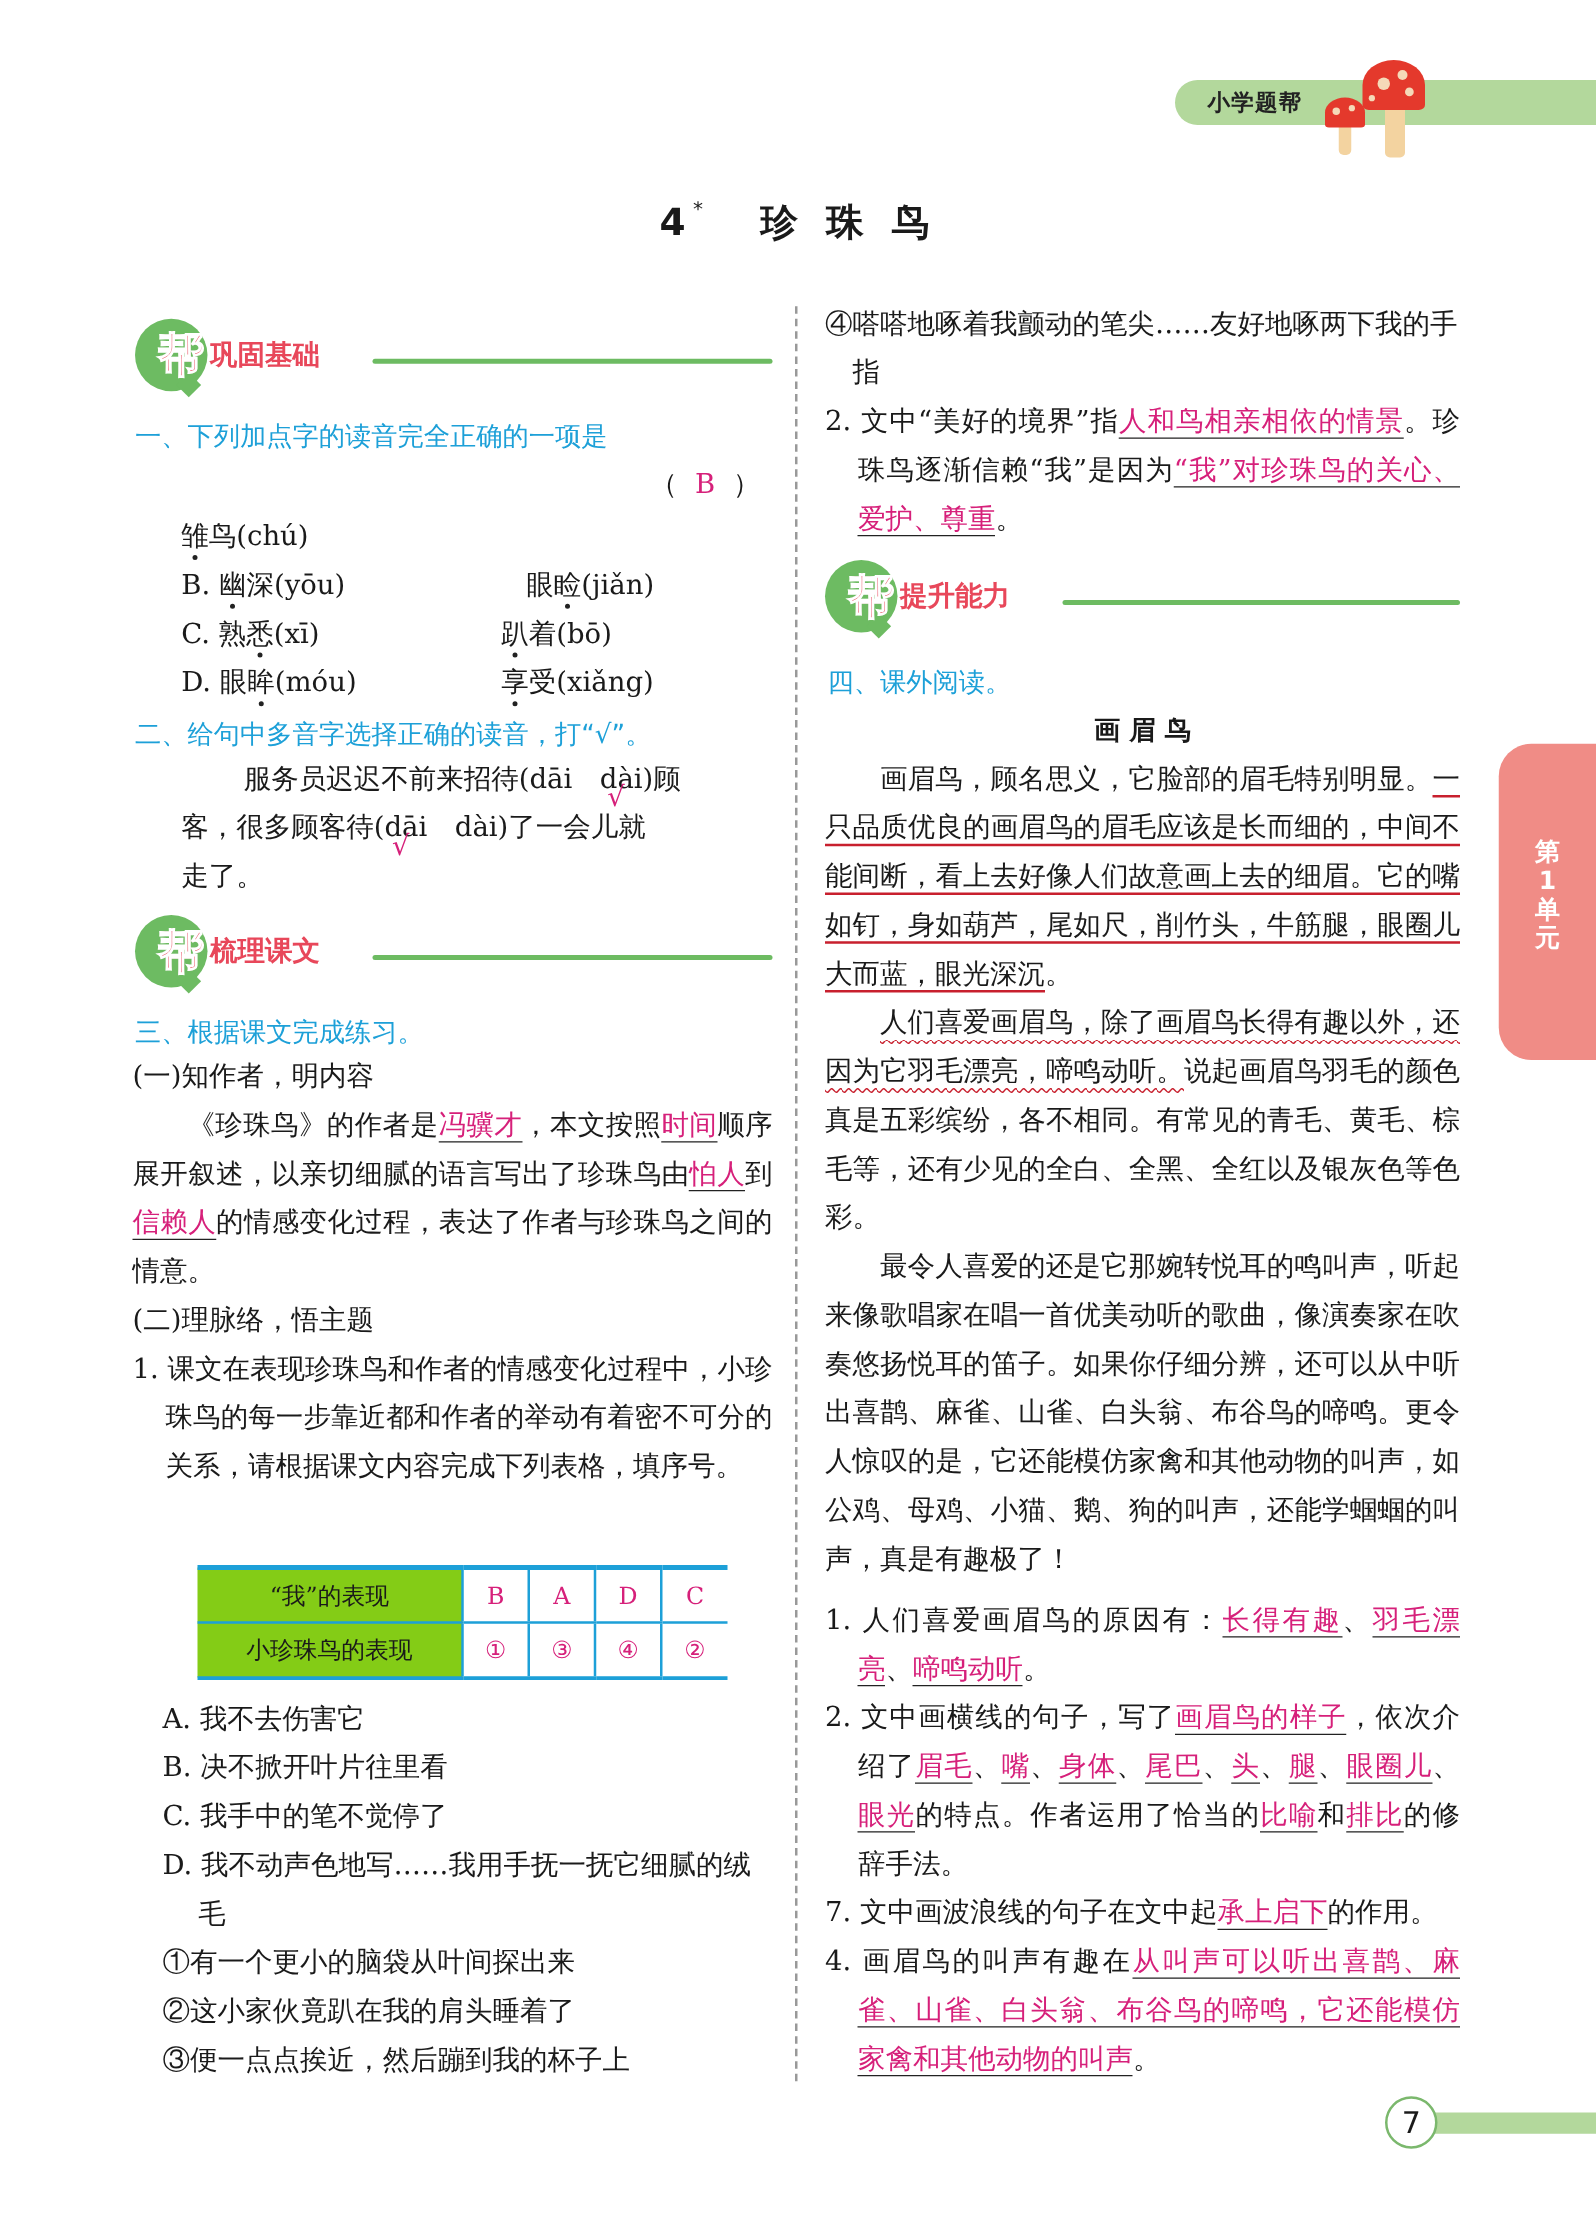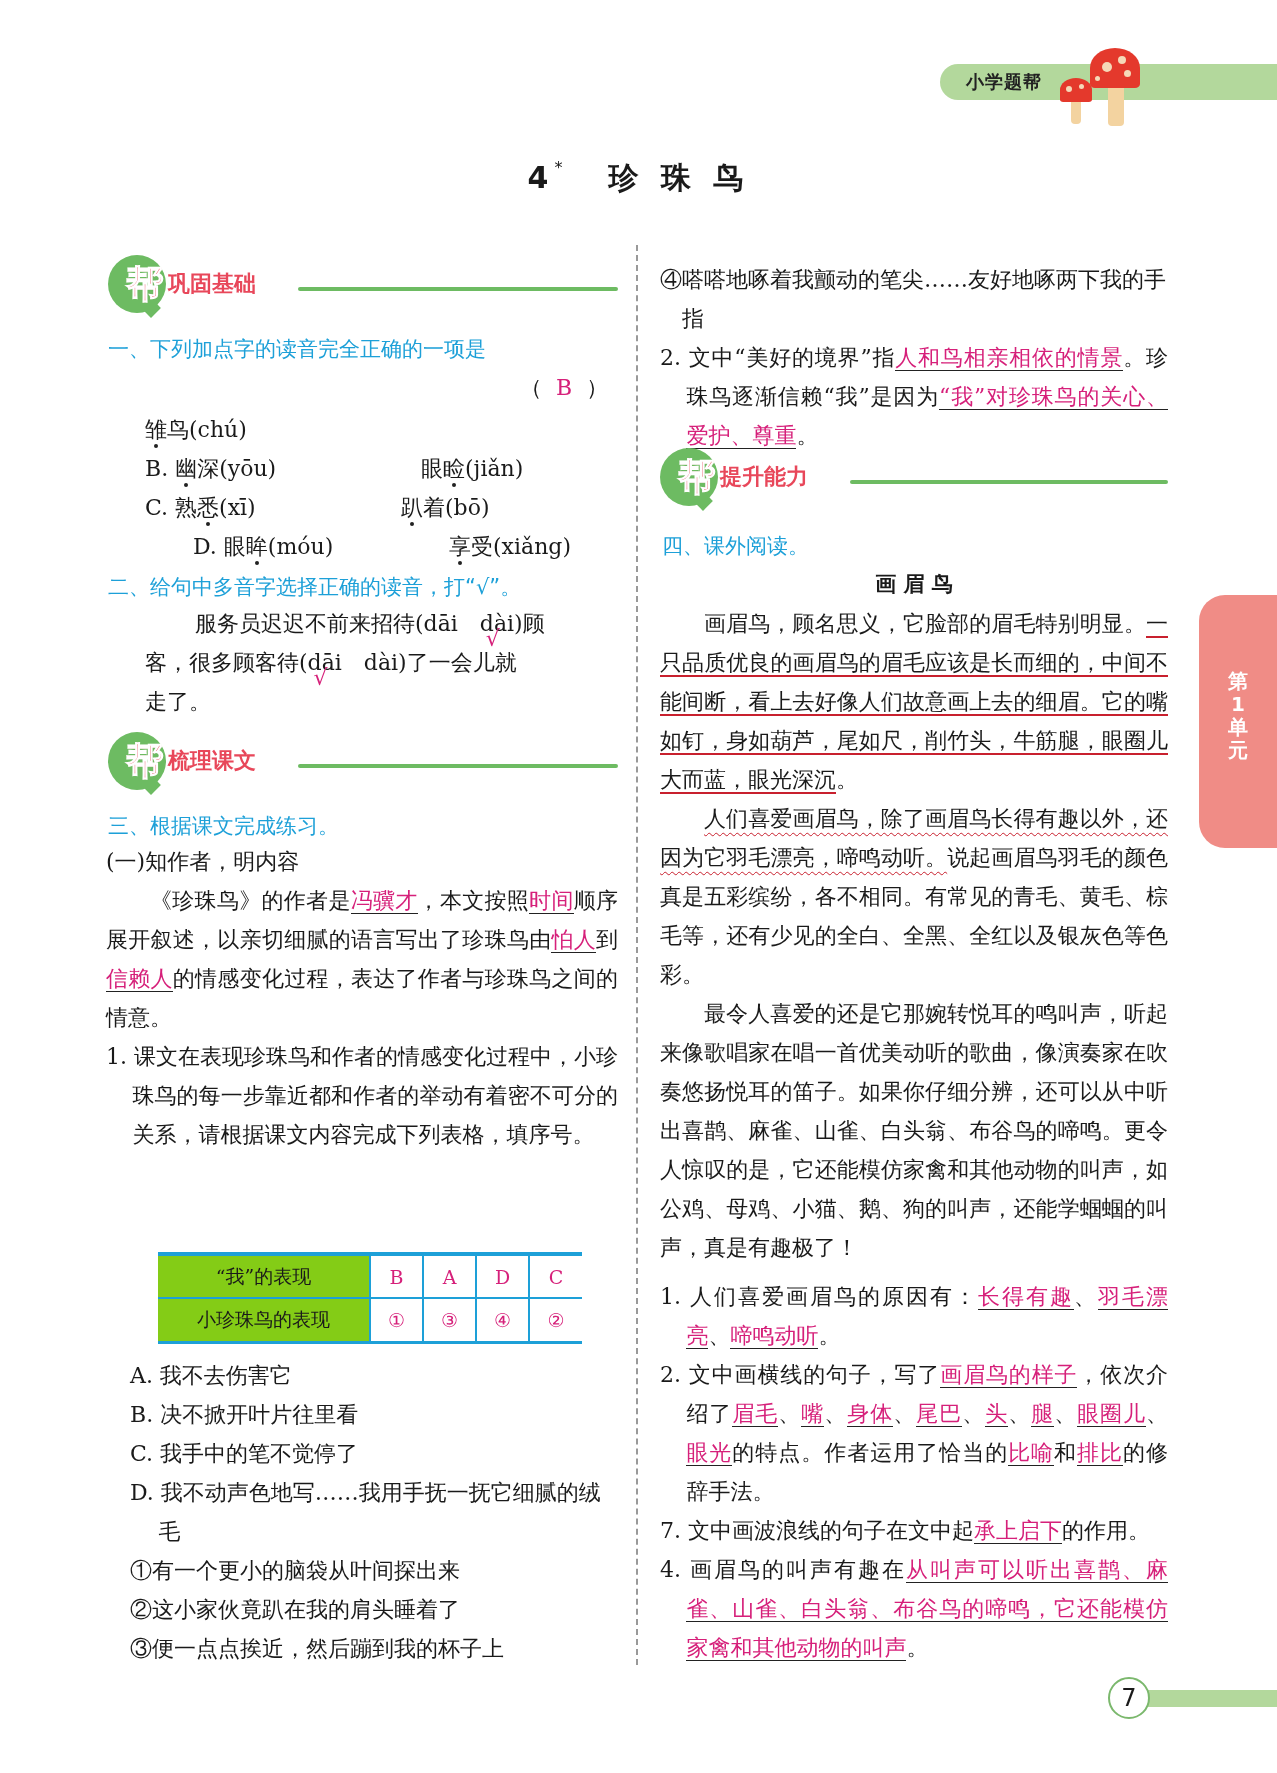--- a/index.html
+++ b/index.html
@@ -95,21 +95,21 @@
     <div><span class="dotc">雏</span><span>鸟</span><span>(chú)</span></div>
   </div>
   <div style="display:flex;gap:20px;">
     <div style="width:256px;"><span>B. </span><span class="dotc">幽</span><span>深</span><span>(yōu)</span></div>
     <div><span>眼</span><span class="dotc">睑</span><span>(jiǎn)</span></div>
   </div>
   <div style="display:flex;">
     <div style="width:256px;"><span>C. 熟</span><span class="dotc">悉</span><span>(xī)</span></div>
     <div><span class="dotc">趴</span><span>着</span><span>(bō)</span></div>
   </div>
-  <div style="display:flex;margin-left:48px;">
+  <div style="display:flex;">
     <div style="width:256px;"><span>D. 眼</span><span class="dotc">眸</span><span>(móu)</span></div>
     <div><span class="dotc">享</span><span>受</span><span>(xiǎng)</span></div>
   </div>
 </div>
 
 <div class="abs q" style="left:108px;top:573px;">二、给句中多音字选择正确的读音，打“√”。</div>
 <div class="abs t" style="left:145px;top:604px;width:470px;">
   <div style="padding-left:50px;"><span>服务员迟迟不前来招待(dāi　</span><span style="position:relative;"><span>dài</span><span class="ans" style="position:absolute;left:6px;top:8px;">√</span></span><span>)顾</span></div>
   <div><span>客，很多顾客待(</span><span style="position:relative;"><span>dāi</span><span class="ans" style="position:absolute;left:6px;top:8px;">√</span></span><span>　dài)了一会儿就</span></div>
   <div>走了。</div>
@@ -122,20 +122,21 @@
   <span class="label">梳理课文</span>
   <div class="line" style="width:320px;"></div>
 </div>
 
 <div class="abs q" style="left:108px;top:812px;">三、根据课文完成练习。</div>
 <div class="abs t" style="left:106px;top:842px;width:512px;">
   <div>(一)知作者，明内容</div>
   <div class="indent" style="text-align:justify;">
     <span>《珍珠鸟》的作者是</span><span class="ans u">冯骥才</span><span>，本文按照</span><span class="ans u">时间</span><span>顺序展开叙述，以亲切细腻的语言写出了珍珠鸟由</span><span class="ans u">怕人</span><span>到</span><span class="ans u">信赖人</span><span>的情感变化过程，表达了作者与珍珠鸟之间的情意。</span>
   </div>
+  <div>(二)理脉络，悟主题</div>
   <div class="hang" style="text-align:justify;">1. 课文在表现珍珠鸟和作者的情感变化过程中，小珍珠鸟的每一步靠近都和作者的举动有着密不可分的关系，请根据课文内容完成下列表格，填序号。</div>
 </div>
 
 <div class="abs" style="left:158px;top:1252px;">
   <table class="chart">
     <tbody>
         <tr>
       <td class="hd">“我”的表现</td>
       <td class="cell">B</td>
       <td class="cell">A</td>
@@ -158,21 +159,21 @@
   <div>B. 决不掀开叶片往里看</div>
   <div>C. 我手中的笔不觉停了</div>
   <div class="hang" style="padding-left:1.3em;text-indent:-1.3em;">D. 我不动声色地写……我用手抚一抚它细腻的绒毛</div>
 </div>
 <div class="abs t" style="left:130px;top:1551px;width:490px;">
   <div>①有一个更小的脑袋从叶间探出来</div>
   <div>②这小家伙竟趴在我的肩头睡着了</div>
   <div>③便一点点挨近，然后蹦到我的杯子上</div>
 </div>
 
-<div class="abs t" style="left:660px;top:240px;width:508px;margin-top:20px;">
+<div class="abs t" style="left:660px;top:240px;width:508px;">
   <div class="hang" style="padding-left:1em;text-indent:-1em;">④嗒嗒地啄着我颤动的笔尖……友好地啄两下我的手指</div>
   <div class="hang" style="text-align:justify;">
     <span>2. 文中“美好的境界”指</span><span class="ans u">人和鸟相亲相依的情景</span><span>。珍珠鸟逐渐信赖“我”是因为</span><span class="ans u">“我”对珍珠鸟的关心、爱护、尊重</span><span>。</span>
   </div>
 </div>
 
 <div class="abs sec" style="left:660px;top:448px;width:510px;">
   <div class="badge"></div>
     <div class="badge-tail"></div>
   <span class="bang">帮</span>

